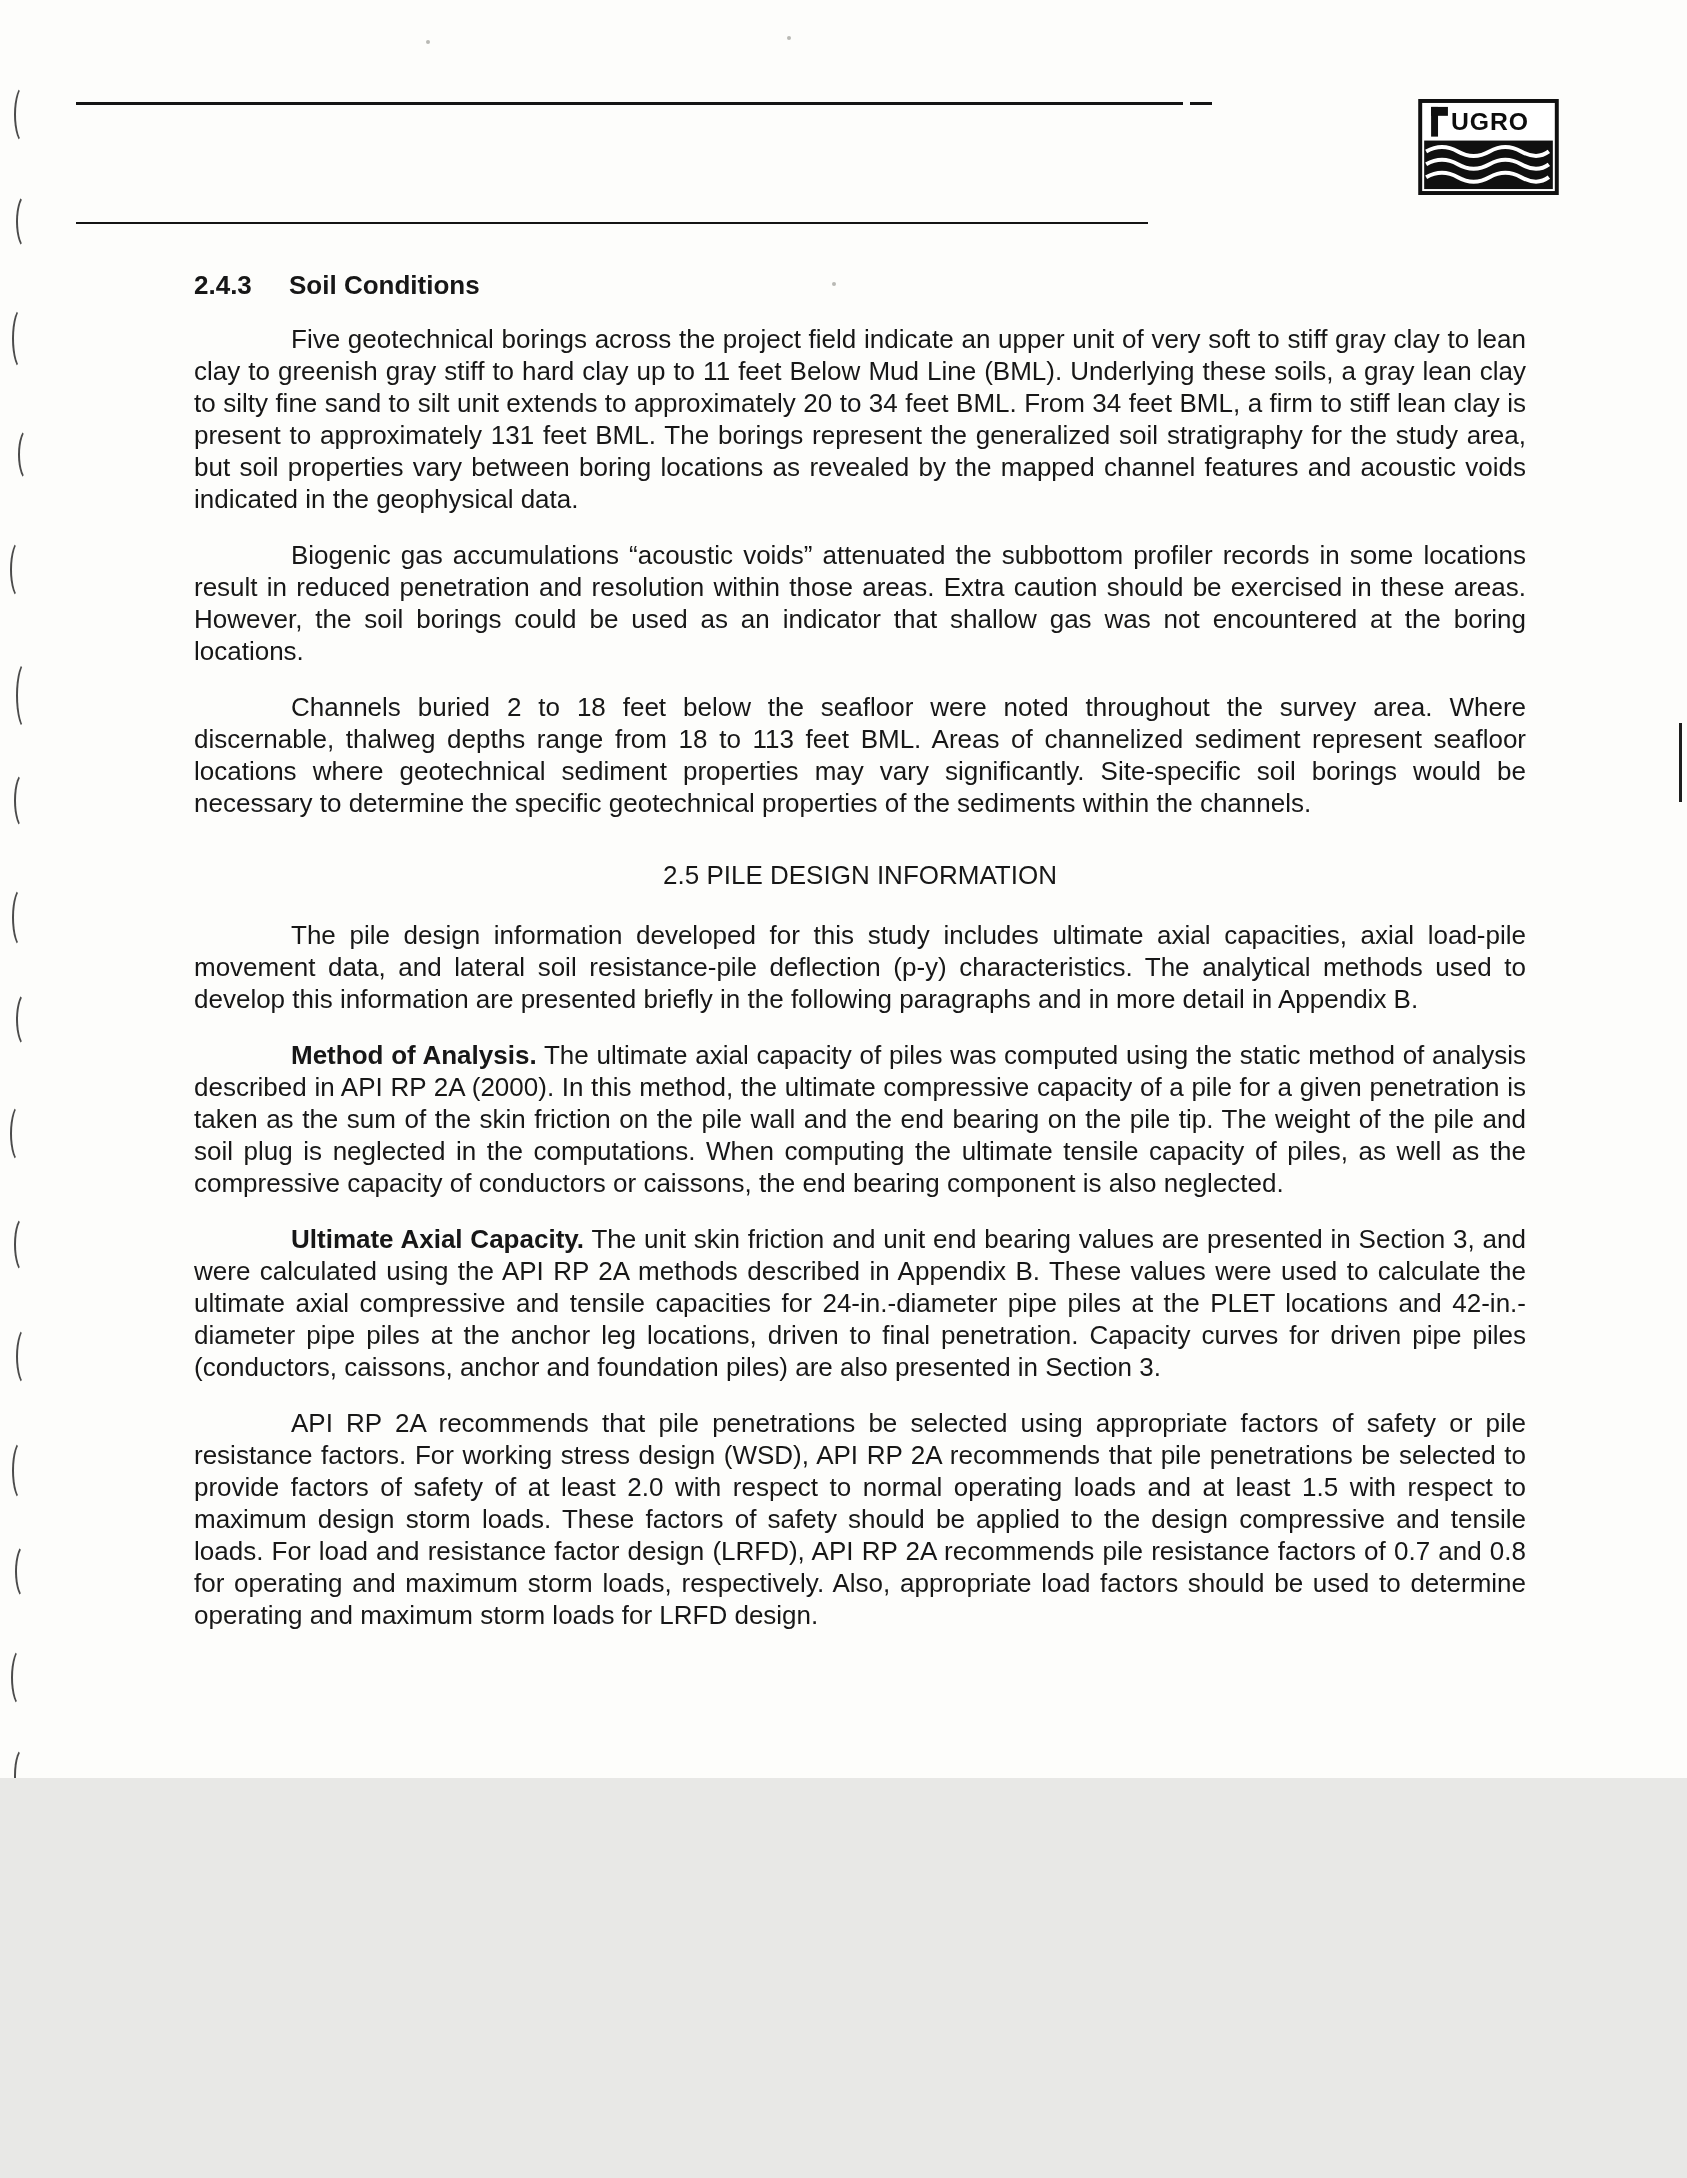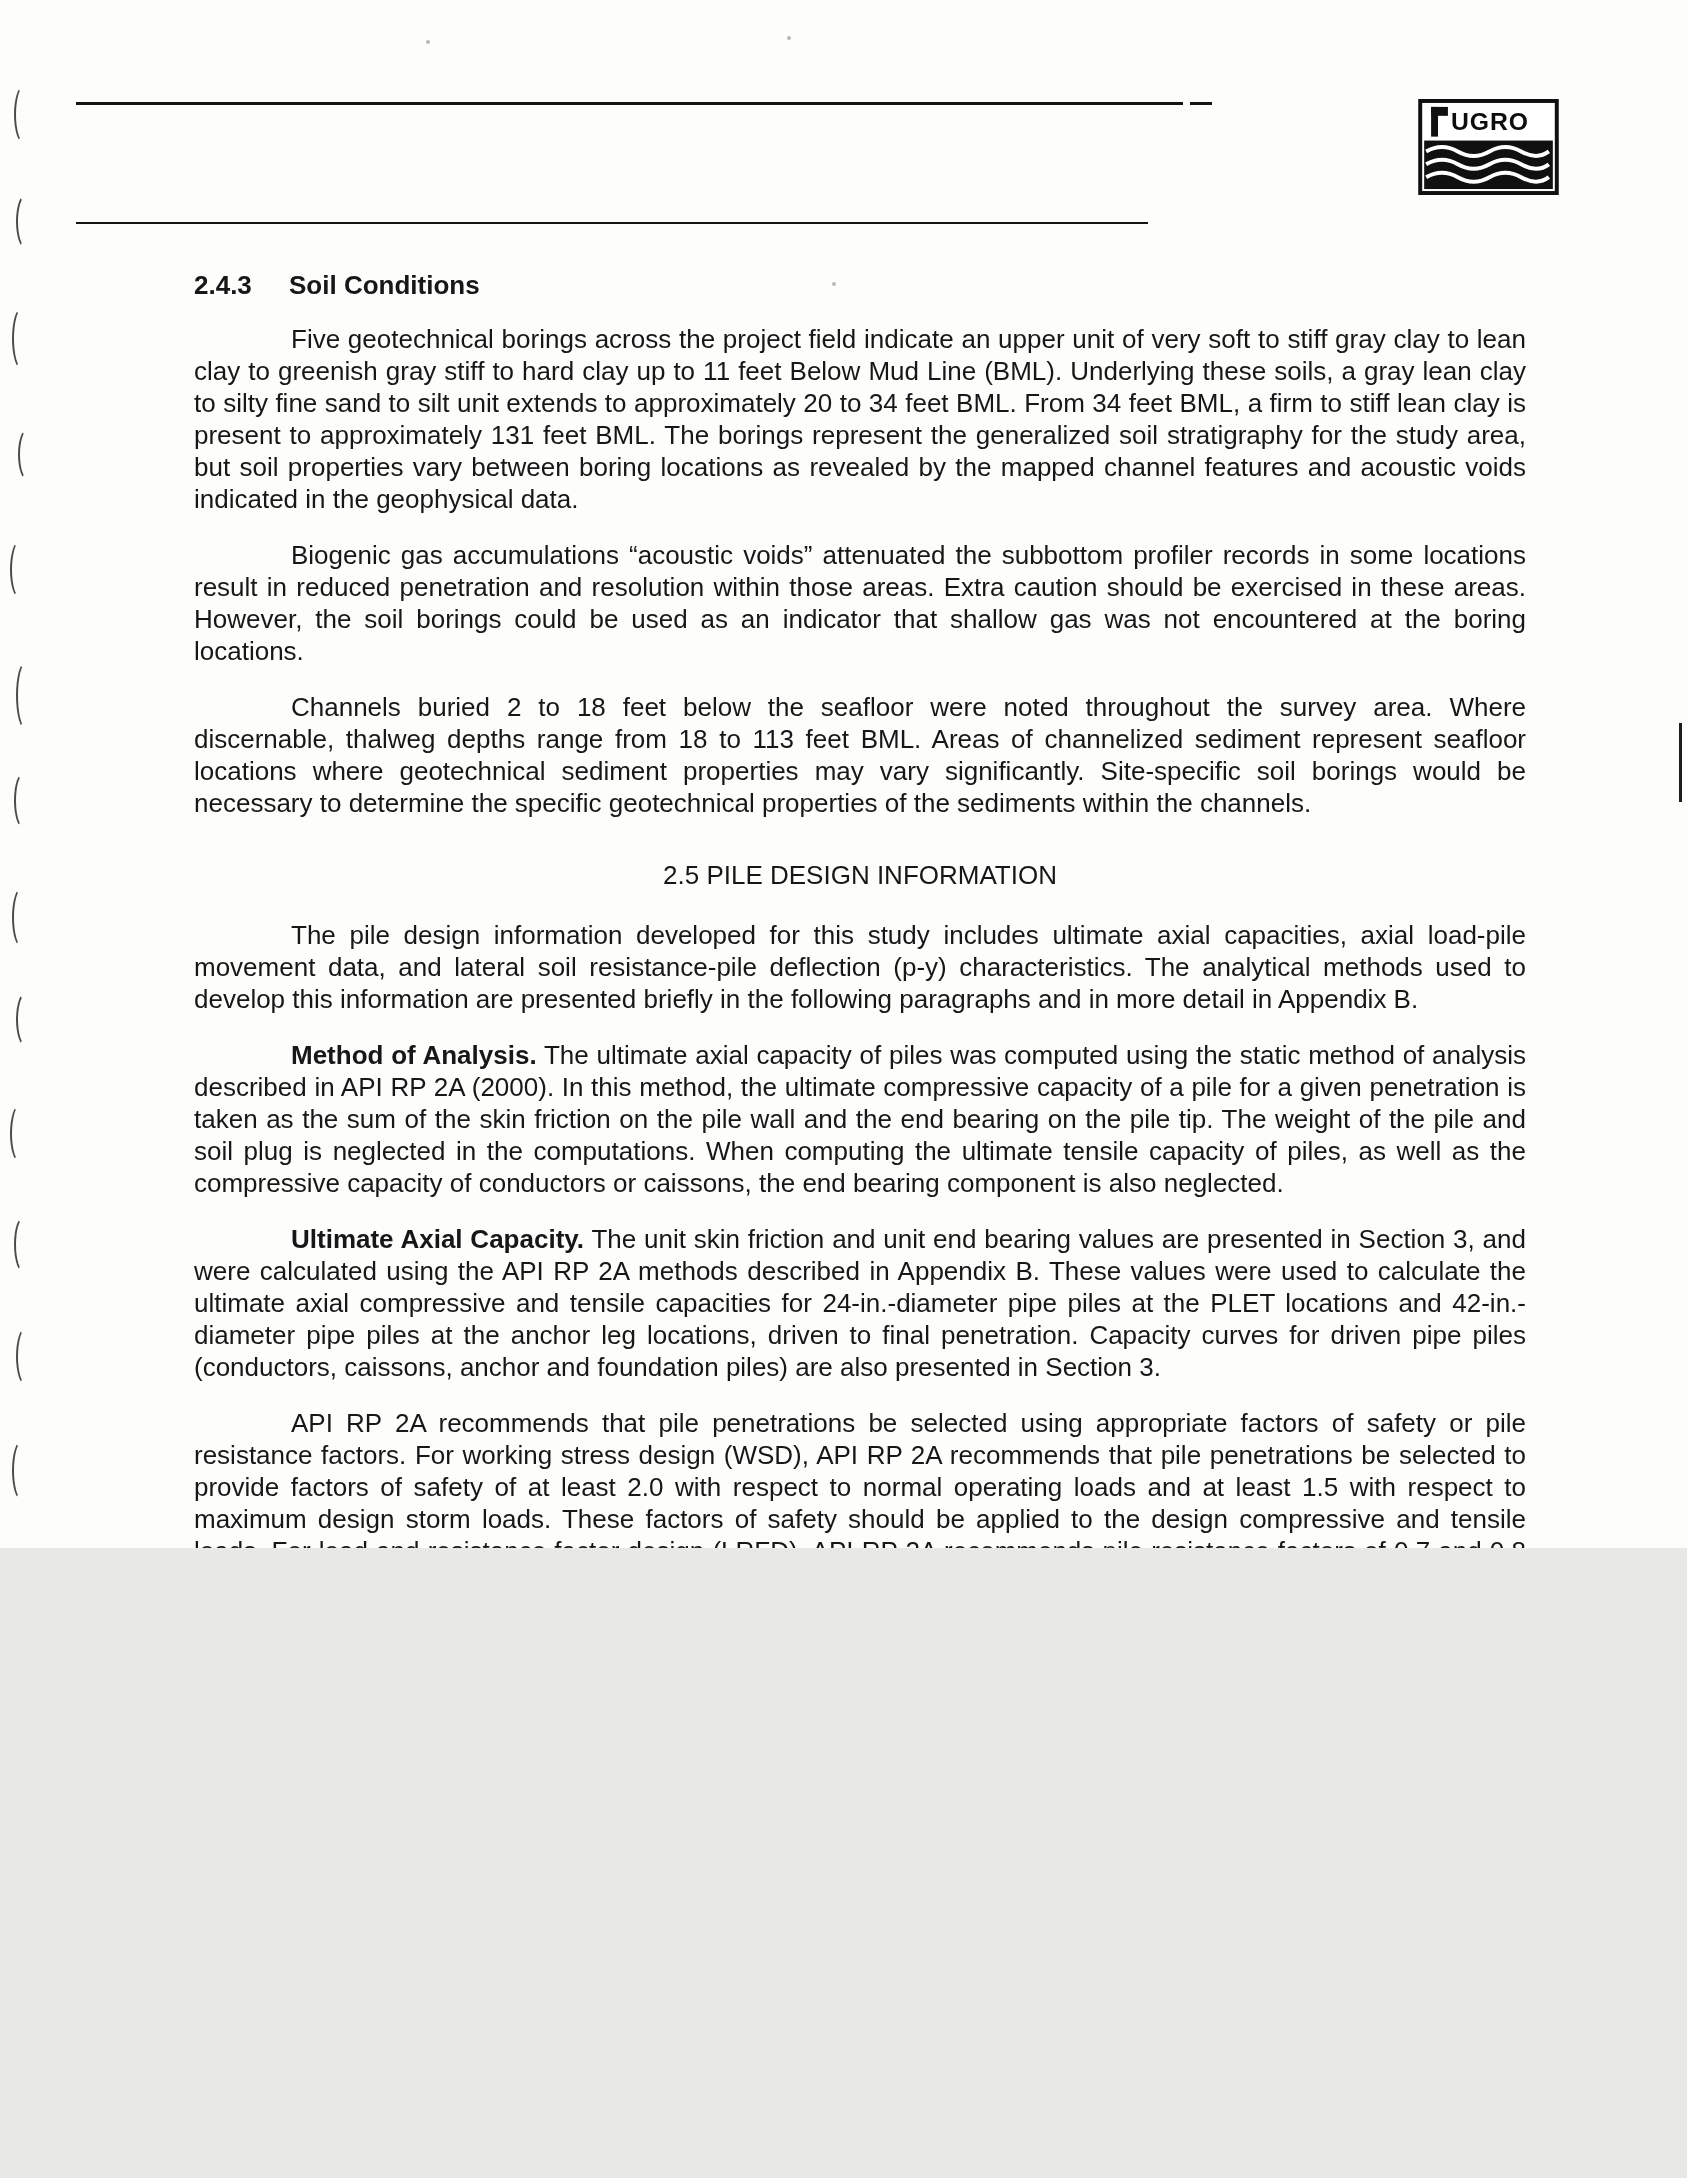--- a/index.html
+++ b/index.html
@@ -1,18 +1,18 @@
 <!DOCTYPE html>
 <html><head>
 <meta charset="utf-8">
 <style>
   * { margin:0; padding:0; box-sizing:border-box; }
   html,body { background:#e8e8e6; }
   .page {
-    position:relative; width:1687px; height:1548px;
+    position:relative; width:1687px; height:1778px;
     background:#fdfdfb; overflow:hidden;
     font-family:"Liberation Sans","DejaVu Sans",sans-serif;
     color:#171717;
   }
   .rule { position:absolute; background:#141414; }
   .rule-top      { left:76px;  top:102px;  width:1107px; height:3px; }
   .rule-top-dash { left:1190px;top:102px;  width:22px;   height:3px; }
   .rule-second   { left:76px;  top:222px;  width:1072px; height:2px; }
   .rule-bottom   { left:195px; top:2099px; width:1401px; height:2px; }
 

